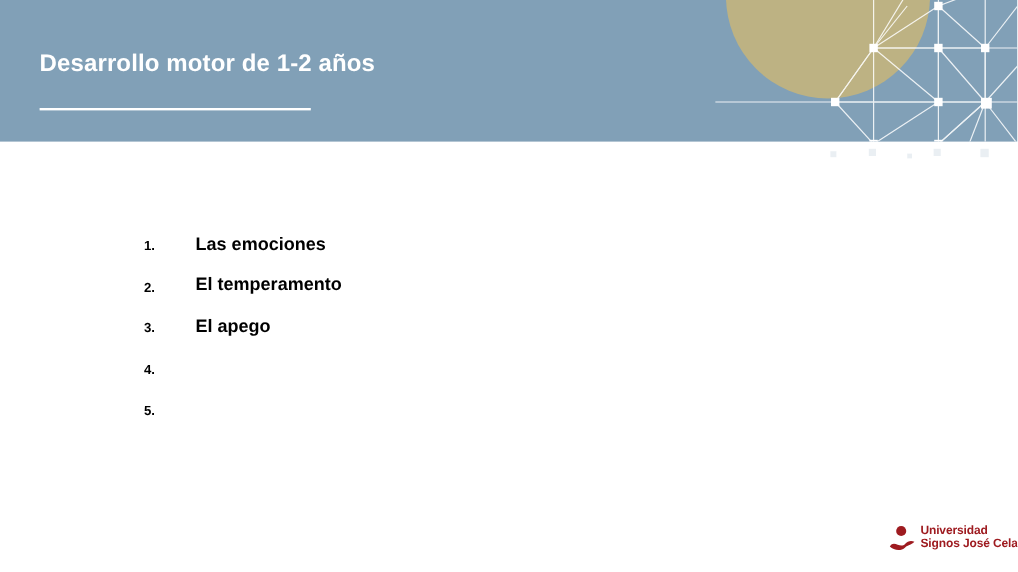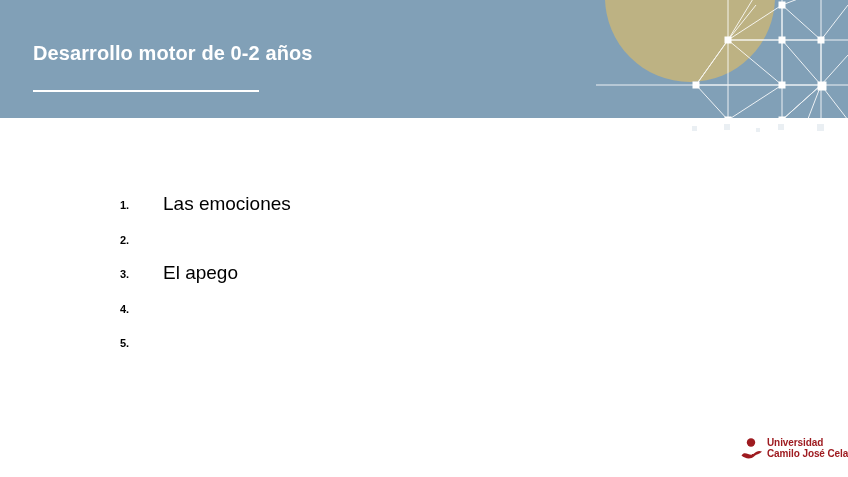--- a/index.html
+++ b/index.html
@@ -95,22 +95,22 @@
     font-size: 11px;
     font-weight: bold;
     color: #000000;
     text-align: left;
     line-height: 1;
     padding-top: 5px;
   }
   .item-text {
     position: absolute;
     left: 163px;
-    font-size: 19px;
-    font-weight: normal;
+    font-size: 15px;
+    font-weight: bold;
     color: #000000;
     white-space: nowrap;
     line-height: 1;
   }
 
   
   #footer-logo {
     position: absolute;
     left: 741px;
     top: 433px;
@@ -189,21 +189,21 @@
           <rect x="221.5" y="76.5" width="7" height="7"></rect>
           <rect x="221.5" y="121.5" width="9" height="9"></rect>
           <rect x="182.5" y="121.5" width="7" height="7"></rect>
           <rect x="96.5" y="121.5" width="7" height="7"></rect>
           <rect x="128.5" y="156.5" width="7" height="7"></rect>
           <rect x="182.5" y="156.5" width="7" height="7"></rect>
         </g>
       </svg>
     </div>
 
-    <div id="slide-title">Desarrollo motor de 0-2 años</div>
+    <div id="slide-title">Desarrollo motor de 1-2 años</div>
 
     <div id="title-rule"></div>
   </div>
 
   <div id="network-fade">
     <svg width="252" height="26" viewBox="0 0 252 26" xmlns="http://www.w3.org/2000/svg">
       <g fill="#81a0b7">
         <rect x="128" y="6" width="6" height="6"></rect>
         <rect x="182" y="6" width="6" height="6"></rect>
         <rect x="96" y="8" width="5" height="5"></rect>
@@ -215,20 +215,21 @@
 
   <div id="content-list">
 
     <div class="list-row">
       <span class="item-number">1.</span>
       <span class="item-text">Las emociones</span>
     </div>
 
     <div class="list-row">
       <span class="item-number">2.</span>
+      <span class="item-text">El temperamento</span>
     </div>
 
     <div class="list-row">
       <span class="item-number">3.</span>
       <span class="item-text">El apego</span>
     </div>
 
     <div class="list-row">
       <span class="item-number">4.</span>
     </div>
@@ -242,17 +243,17 @@
   <div id="footer-logo">
     <div id="logo-mark">
       <svg width="22" height="26" viewBox="0 0 22 26" xmlns="http://www.w3.org/2000/svg">
         <circle cx="10" cy="7.5" r="4.2" fill="#9e1b20"></circle>
         <path d="M0.5 20.5 C4 14.5, 9 22.5, 13 18.5 C15.5 16, 18 15.2, 21 16.5
                  C18 19.5, 15.5 19.2, 13.3 21.2 C9.5 24.8, 3.8 23.5, 0.5 20.5 Z" fill="#9e1b20"></path>
       </svg>
     </div>
     <div id="logo-text">
       <span>Universidad</span>
-      <span>Camilo José Cela</span>
+      <span>Signos José Cela</span>
     </div>
   </div>
 
 </div>
 
 </body></html>

